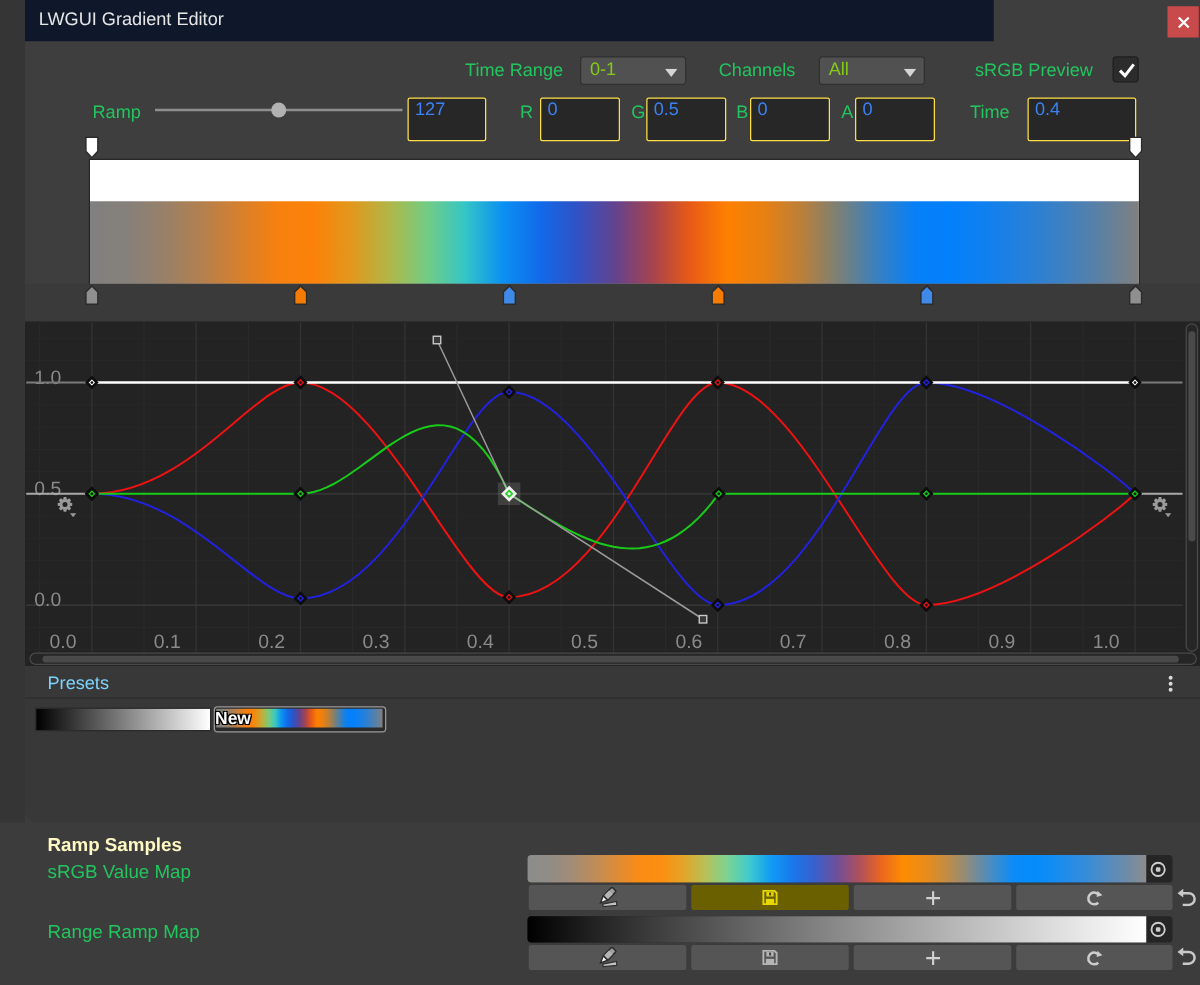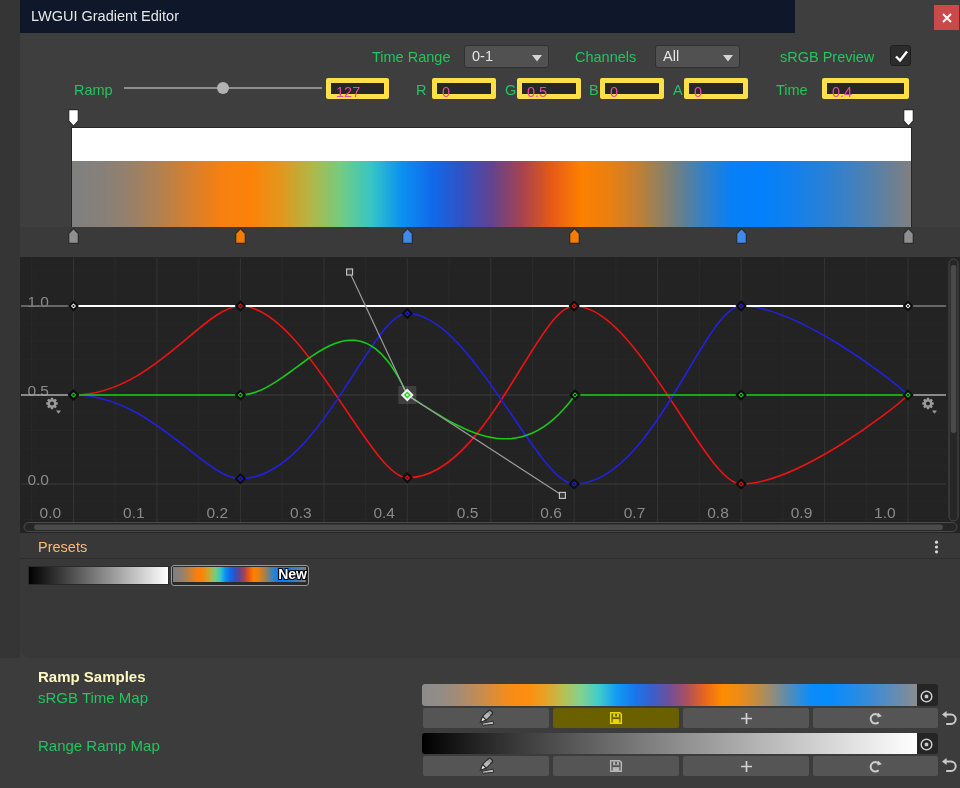--- a/index.html
+++ b/index.html
@@ -3,34 +3,34 @@
 <style>
 *{margin:0;padding:0;box-sizing:border-box}
 html,body{width:960px;height:788px;background:#3c3c3c;font-family:"Liberation Sans",sans-serif;overflow:hidden}
 #root{position:relative;width:960px;height:788px;background:#3c3c3c}
 #strip{position:absolute;left:0;top:0;width:20px;height:788px;background:#353535}
 #win{position:absolute;left:20px;top:0;width:940px;height:658px;background:#3e3e3e;border-bottom-left-radius:10px;border-bottom-right-radius:2px;overflow:hidden}
 #titlebar{position:absolute;left:0;top:0;width:775px;height:33px;background:#0f172a}
 #title{position:absolute;left:11px;top:0;height:33px;line-height:33px;font-size:14.5px;color:#e6e6e6}
 #closebtn{position:absolute;left:914px;top:5px;width:25px;height:25px;background:#c94a4a;display:flex;align-items:center;justify-content:center}
 .lbl{position:absolute;font-size:14.5px;color:#22c55e;white-space:nowrap}
-.inp{position:absolute;height:21px;background:#272727;border:5px solid #fde047;border-radius:2px;color:#ec4899;font-size:14.5px;line-height:19px;padding-left:5px}
-.dd{position:absolute;height:23px;background:#515151;border:1px solid #303030;border-radius:3px;color:#e5e5e5;font-size:14.5px;line-height:21px;padding-left:7px}
+.inp{position:absolute;height:35px;background:#272727;border:1px solid #fde047;border-radius:2px;color:#3b82f6;font-size:14.5px;line-height:19px;padding-left:5px}
+.dd{position:absolute;height:23px;background:#515151;border:1px solid #303030;border-radius:3px;color:#84cc16;font-size:14.5px;line-height:21px;padding-left:7px}
 #checkbox{position:absolute;left:870px;top:12px;width:21px;height:21px;background:#2c2c2c;border:1px solid #1f1f1f;border-radius:3px}
 .ax{font-family:"Liberation Sans",sans-serif;font-size:15.5px;fill:#8a8a8a}
 #presets{position:absolute;left:0px;top:533px;width:940px;height:125px;background:#383838;border-bottom-left-radius:10px}
 .btn{position:absolute;height:20px;background:#555555;border-radius:2px;display:flex;align-items:center;justify-content:center}
 </style></head>
 <body>
 <div id="root">
 <div id="strip"></div>
 <div style="position:absolute;left:0;top:658px;width:960px;height:130px;background:#3c3c3c"></div>
 
 <div class="lbl" style="left:38px;top:668px;font-weight:bold;font-size:15px;color:#fef9c3">Ramp Samples</div>
-<div class="lbl" style="left:38px;top:689px;font-size:15px">sRGB Time Map</div>
+<div class="lbl" style="left:38px;top:689px;font-size:15px">sRGB Value Map</div>
 <div style="position:absolute;left:422px;top:684px;width:516px;height:22px;background:#252525;border-radius:3px"></div>
 <div style="position:absolute;left:422px;top:684px;width:495px;height:22px;border-radius:3px 0 0 3px;background:linear-gradient(to right,rgb(140,140,140) 0.0%,rgb(145,140,134) 3.6%,rgb(162,140,118) 7.1%,rgb(189,140,91) 10.7%,rgb(220,140,56) 14.3%,rgb(248,140,22) 17.9%,rgb(253,142,15) 21.4%,rgb(229,163,39) 25.0%,rgb(185,191,85) 28.6%,rgb(128,210,143) 32.1%,rgb(65,204,203) 35.7%,rgb(16,156,244) 39.3%,rgb(24,119,236) 42.9%,rgb(58,95,204) 46.4%,rgb(111,79,154) 50.0%,rgb(174,80,93) 53.6%,rgb(233,102,31) 57.1%,rgb(254,140,1) 60.7%,rgb(234,140,25) 64.3%,rgb(193,140,71) 67.9%,rgb(136,140,131) 71.4%,rgb(71,140,197) 75.0%,rgb(11,140,248) 78.6%,rgb(5,140,252) 82.1%,rgb(24,140,240) 85.7%,rgb(48,140,222) 89.3%,rgb(76,140,199) 92.9%,rgb(106,140,172) 96.4%,rgb(140,140,140) 100.0%)"></div>
 <div style="position:absolute;left:920px;top:689px"><svg width="13" height="13" viewBox="0 0 13 13">
         <circle cx="6.5" cy="6.5" r="5.3" fill="none" stroke="#cccccc" stroke-width="1.5"></circle>
         <rect x="4.7" y="4.7" width="3.6" height="3.6" rx="1" fill="#cccccc"></rect>
       </svg></div>
 <div class="btn" style="left:423px;top:708px;width:126px">
       <svg width="19" height="18" viewBox="0 0 19 18" style="opacity:1">
         <g transform="rotate(45 8 8)">
           <rect x="6" y="-0.5" width="5" height="10" rx="1.2" fill="#9f9f9f" stroke="#2e2e2e" stroke-width="1.3"></rect>
@@ -276,27 +276,27 @@
           <path d="M36,153.5 l5,0 l-2.5,3.2 Z" fill="#9a9a9a"></path>
 <path d="M906.43,142.71 L906.96,140.69 L909.04,140.69 L909.57,142.71 L911.37,141.66 L912.84,143.13 L911.79,144.93 L913.81,145.46 L913.81,147.54 L911.79,148.07 L912.84,149.87 L911.37,151.34 L909.57,150.29 L909.04,152.31 L906.96,152.31 L906.43,150.29 L904.63,151.34 L903.16,149.87 L904.21,148.07 L902.19,147.54 L902.19,145.46 L904.21,144.93 L903.16,143.13 L904.63,141.66 L906.43,142.71 Z M906.00,146.50 a2.0,2.0 0 1 0 4.0,0 a2.0,2.0 0 1 0 -4.0,0 Z" fill="#9a9a9a" fill-rule="evenodd"></path>
           <path d="M912,153.5 l5,0 l-2.5,3.2 Z" fill="#9a9a9a"></path>
 <rect x="4" y="265.5" width="933" height="9" rx="4.5" fill="#262626" stroke="#4a4a4a" stroke-width="1"></rect>
 <rect x="14" y="267.5" width="909" height="5.5" rx="2.7" fill="#4a4a4a"></rect>
 <rect x="929" y="2" width="9" height="262" rx="4.5" fill="#262626" stroke="#4a4a4a" stroke-width="1"></rect>
 <rect x="930.7" y="8" width="5.6" height="168" rx="2.7" fill="#4a4a4a"></rect>
 </svg></div>
 
  <div id="presets">
-   <div class="lbl" style="left:18px;top:6px;color:#fdba74">Presets</div>
+   <div class="lbl" style="left:18px;top:6px;color:#7dd3fc">Presets</div>
    <div style="position:absolute;left:914px;top:7px"><svg width="5" height="14" viewBox="0 0 5 14">
             <circle cx="2.5" cy="2.2" r="1.6" fill="#d8d8d8"></circle>
             <circle cx="2.5" cy="7" r="1.6" fill="#d8d8d8"></circle>
             <circle cx="2.5" cy="11.8" r="1.6" fill="#d8d8d8"></circle>
           </svg></div>
    <div style="position:absolute;left:0;top:25px;width:940px;height:1px;background:#2d2d2d"></div>
    <div style="position:absolute;left:9px;top:34px;width:139px;height:17px;background:linear-gradient(to right,#000,#fff);outline:1px solid #2a2a2a"></div>
    <div style="position:absolute;left:151px;top:32px;width:138px;height:21px;border:1.5px solid #999;border-radius:3px;background:#2a2a2a">
      <div style="position:absolute;left:1px;top:1px;width:133px;height:15px;background:linear-gradient(to right,rgb(128,128,128) 0.0%,rgb(134,128,122) 3.6%,rgb(152,128,105) 7.1%,rgb(180,128,78) 10.7%,rgb(215,128,45) 14.3%,rgb(247,128,15) 17.9%,rgb(252,130,9) 21.4%,rgb(225,152,30) 25.0%,rgb(176,183,72) 28.6%,rgb(115,204,131) 32.1%,rgb(53,198,197) 35.7%,rgb(11,145,242) 39.3%,rgb(17,106,234) 42.9%,rgb(47,82,197) 46.4%,rgb(98,67,143) 50.0%,rgb(165,67,80) 53.6%,rgb(230,89,23) 57.1%,rgb(254,128,0) 60.7%,rgb(232,128,18) 64.3%,rgb(185,128,58) 67.9%,rgb(123,128,119) 71.4%,rgb(58,128,190) 75.0%,rgb(7,128,247) 78.6%,rgb(3,128,252) 82.1%,rgb(17,128,238) 85.7%,rgb(38,128,217) 89.3%,rgb(63,128,192) 92.9%,rgb(93,128,162) 96.4%,rgb(128,128,128) 100.0%)"></div>
-     <div style="position:absolute;left:0;top:0;width:135px;height:17px;text-align:right;line-height:17px;font-size:14px;font-weight:bold;color:#fff;text-shadow:-1px -1px 0 #000,1px -1px 0 #000,-1px 1px 0 #000,1px 1px 0 #000">New</div>
+     <div style="position:absolute;left:0;top:0;width:135px;height:17px;text-align:left;line-height:17px;font-size:14px;font-weight:bold;color:#fff;text-shadow:-1px -1px 0 #000,1px -1px 0 #000,-1px 1px 0 #000,1px 1px 0 #000">New</div>
    </div>
  </div>
 </div>
 
 </div>
 </body></html>

